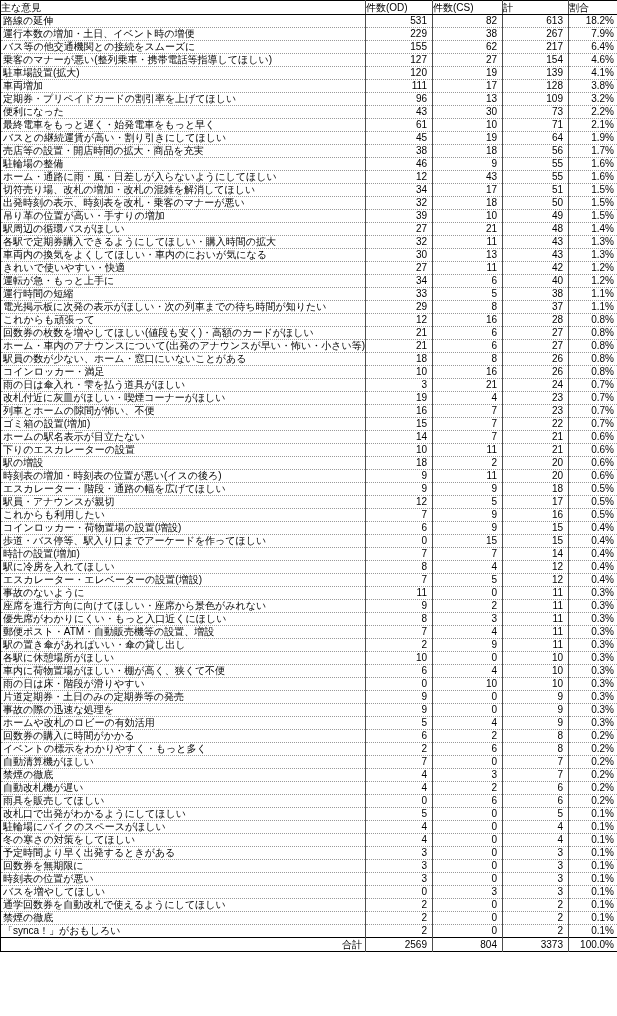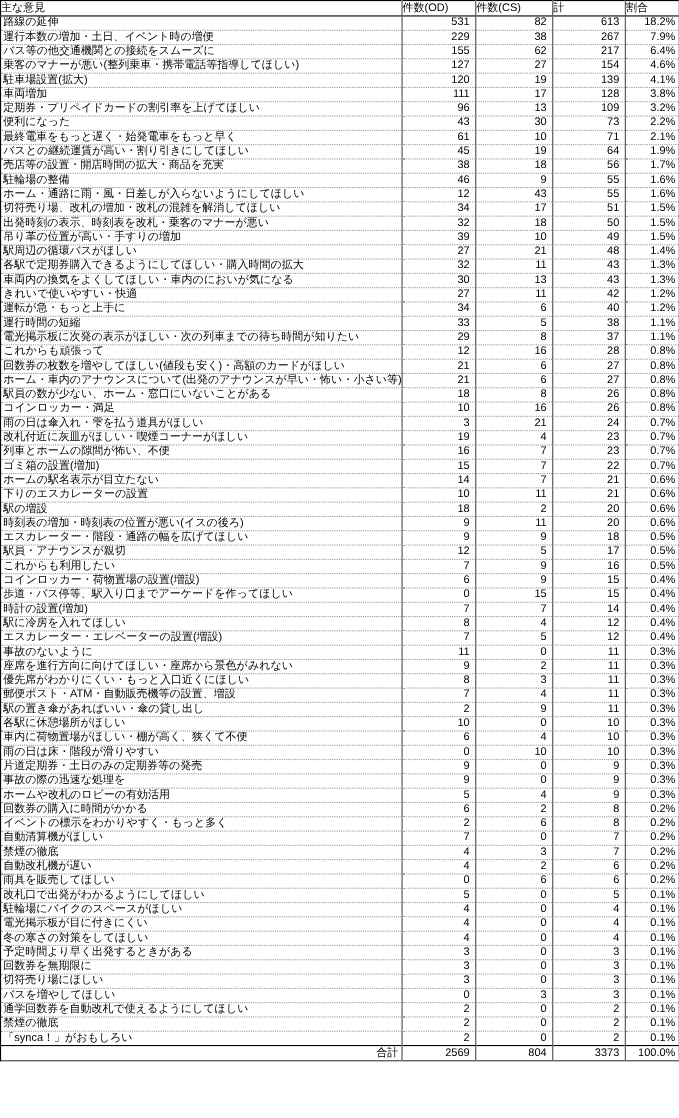--- a/index.html
+++ b/index.html
@@ -503,27 +503,20 @@
         <td class="col-pct">0.1%</td>
       </tr>
       <tr>
         <td class="col-opinion">駐輪場にバイクのスペースがほしい</td>
         <td class="col-num">4</td>
         <td class="col-num">0</td>
         <td class="col-num">4</td>
         <td class="col-pct">0.1%</td>
       </tr>
       <tr>
-        <td class="col-opinion">電光掲示板が目に付きにくい</td>
-        <td class="col-num">4</td>
-        <td class="col-num">0</td>
-        <td class="col-num">4</td>
-        <td class="col-pct">0.1%</td>
-      </tr>
-      <tr>
         <td class="col-opinion">冬の寒さの対策をしてほしい</td>
         <td class="col-num">4</td>
         <td class="col-num">0</td>
         <td class="col-num">4</td>
         <td class="col-pct">0.1%</td>
       </tr>
       <tr>
         <td class="col-opinion">予定時間より早く出発するときがある</td>
         <td class="col-num">3</td>
         <td class="col-num">0</td>
@@ -531,21 +524,21 @@
         <td class="col-pct">0.1%</td>
       </tr>
       <tr>
         <td class="col-opinion">回数券を無期限に</td>
         <td class="col-num">3</td>
         <td class="col-num">0</td>
         <td class="col-num">3</td>
         <td class="col-pct">0.1%</td>
       </tr>
       <tr>
-        <td class="col-opinion">切符売り場にほしい</td>
+        <td class="col-opinion">時刻表の位置が悪い</td>
         <td class="col-num">3</td>
         <td class="col-num">0</td>
         <td class="col-num">3</td>
         <td class="col-pct">0.1%</td>
       </tr>
       <tr>
         <td class="col-opinion">バスを増やしてほしい</td>
         <td class="col-num">0</td>
         <td class="col-num">3</td>
         <td class="col-num">3</td>

